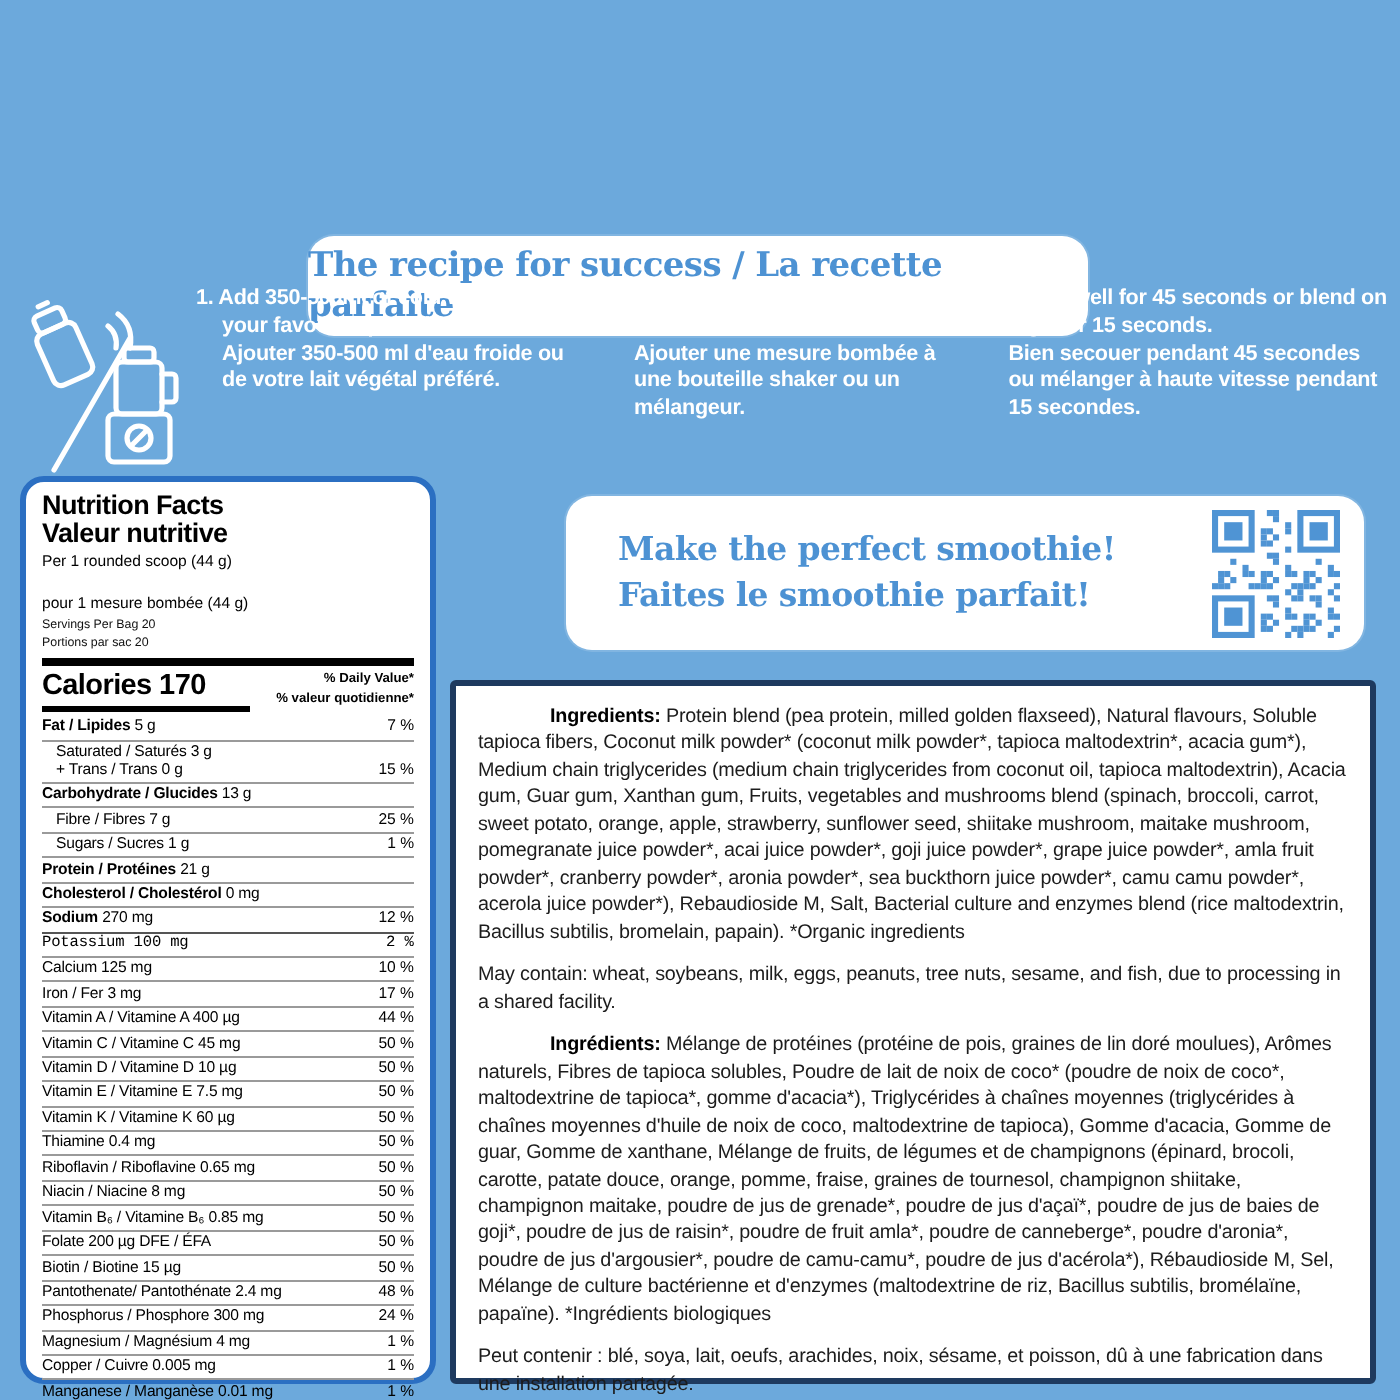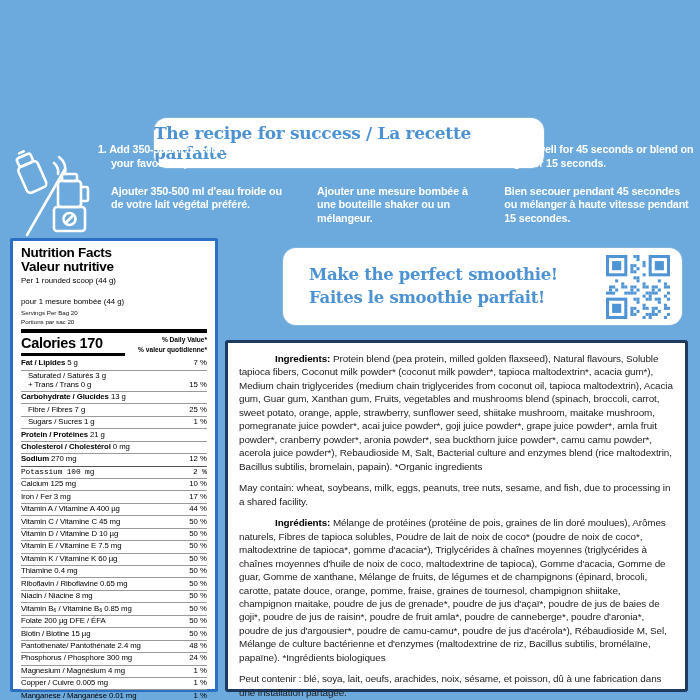--- a/index.html
+++ b/index.html
@@ -14,28 +14,28 @@
   .recipe-pill{left:154px;top:118px;width:390px;height:50px;display:flex;align-items:center;justify-content:center;}
   .blue-head{color:#4d92d3;font-family:"DejaVu Serif","Liberation Serif",serif;font-weight:bold;}
   .recipe-pill .blue-head{font-size:17px;letter-spacing:-0.3px;}
 
   
   .steps{position:absolute;top:143px;left:10px;width:684px;display:flex;}
   .step-icon{width:88px;flex:0 0 88px;padding-top:4px;}
   .step{color:#fff;font-size:10.8px;line-height:1.28;font-weight:bold;letter-spacing:-0.15px;}
   .step .en,.step .fr{padding-left:13px;}
   .step .en{text-indent:-13px;}
-  .step .fr{margin-top:14px;}
+  .step .fr{margin-top:0;}
   .step1{width:196px;margin-right:22px;}
   .step2{width:176px;margin-right:22px;}
   .step3{width:216px;}
   .stepnum{font-weight:bold;}
 
   
-  .nutrition{position:absolute;left:10px;top:238px;width:208px;height:454px;background:#fff;border:3px solid #2b6fc2;border-radius:2px;box-sizing:border-box;padding:5px 8px 4px 8px;color:#000;}
+  .nutrition{position:absolute;left:10px;top:238px;width:208px;height:454px;background:#fff;border:3px solid #2b6fc2;border-radius:12px;box-sizing:border-box;padding:5px 8px 4px 8px;color:#000;}
   .nf-title{font-size:13.5px;font-weight:bold;line-height:1.05;letter-spacing:-0.3px;}
   .nf-serving{font-size:7.8px;line-height:1.35;margin-top:2px;}
   .nf-tiny{font-size:6.2px;line-height:1.35;color:#111;}
   .nf-bar{height:4px;background:#000;margin:3px 0 2px 0;}
   .cal-row{display:flex;justify-content:space-between;align-items:flex-start;margin-top:1px;}
   .cal-left{font-size:14.5px;font-weight:bold;letter-spacing:-0.3px;}
   .cal-bar{width:104px;height:3px;background:#000;margin-top:2px;}
   .dv-head{text-align:right;font-size:6.6px;font-weight:bold;line-height:1.5;}
   .nrows{margin-top:2px;}
   .nrow{display:flex;justify-content:space-between;align-items:flex-end;border-top:1px solid #9a9a9a;padding:1.3px 0 1.2px 0;font-size:7.8px;line-height:1.15;}

